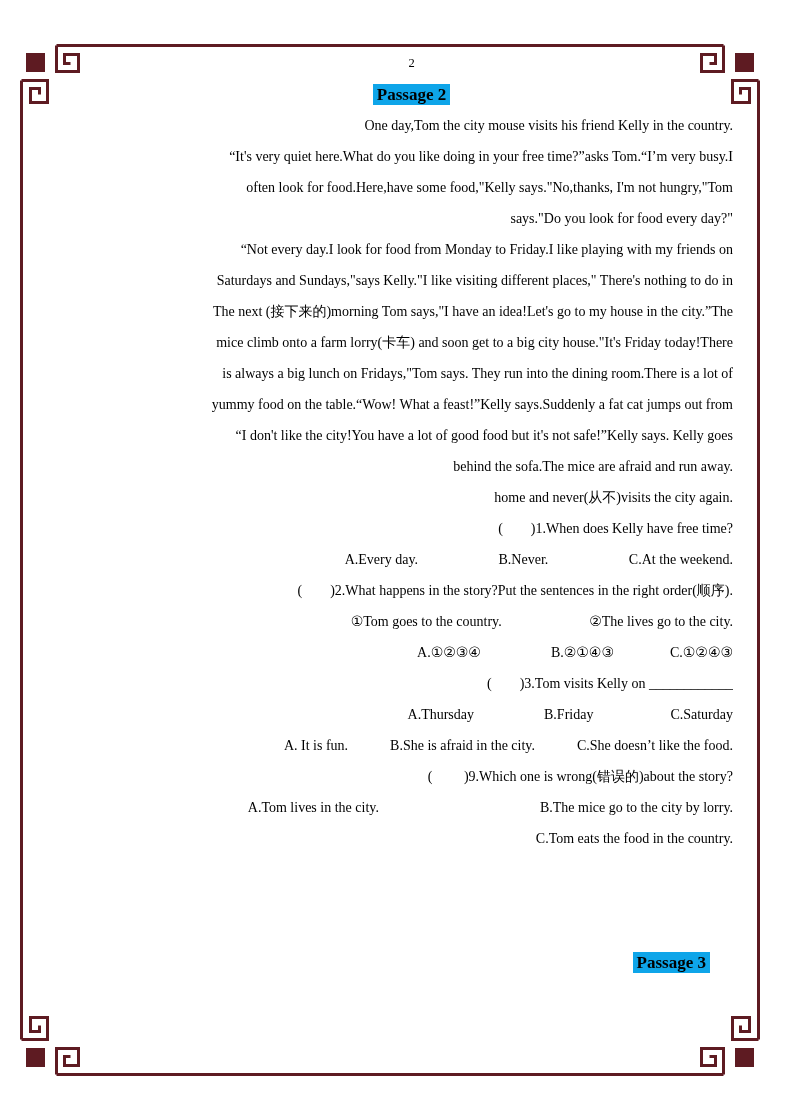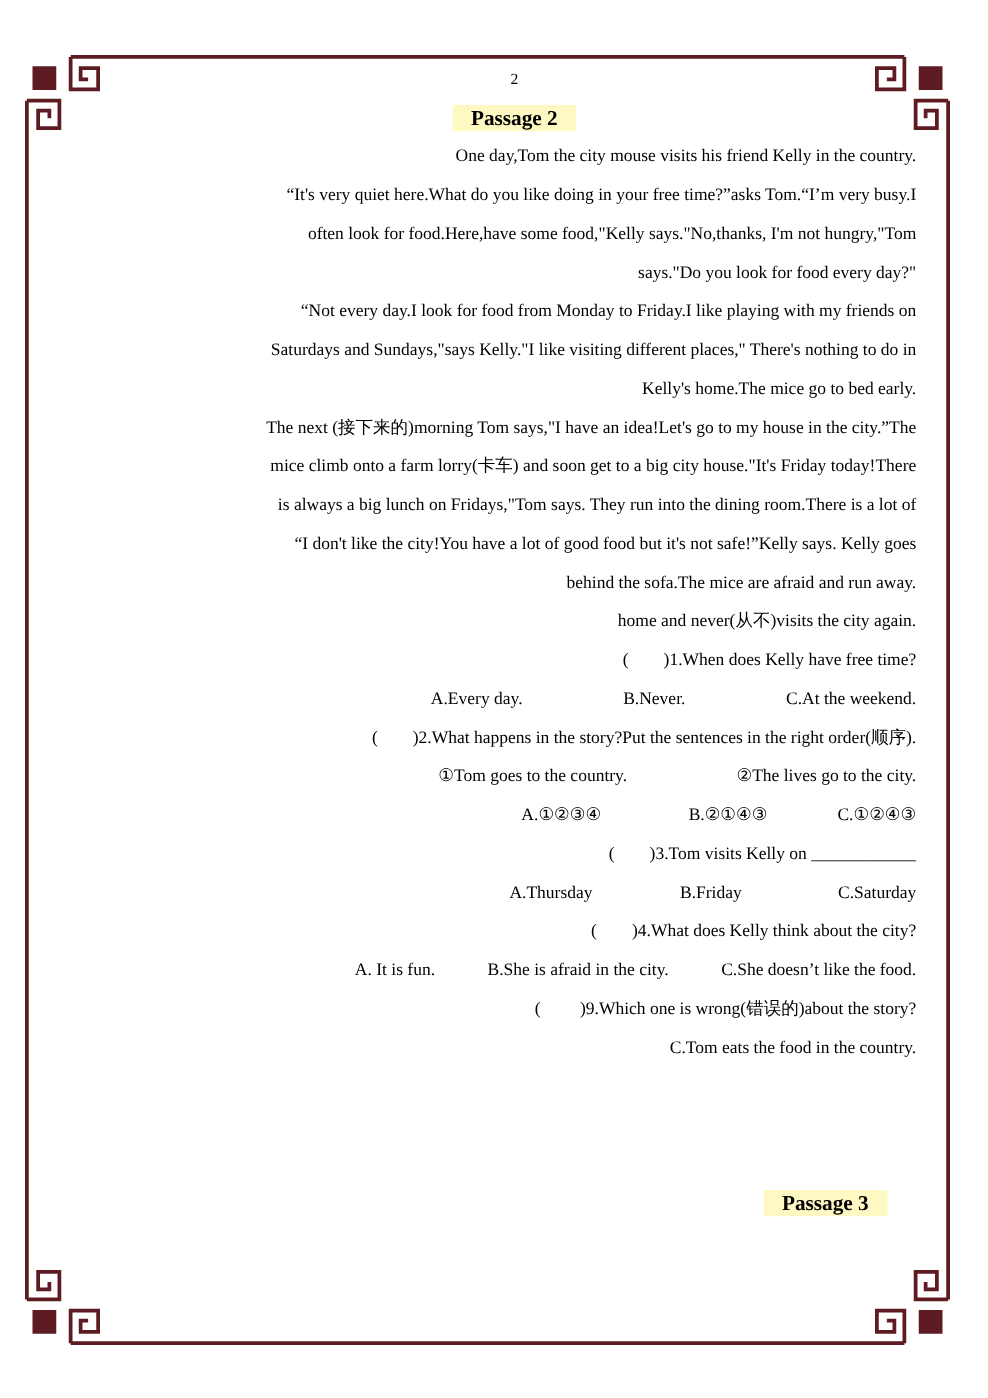--- a/index.html
+++ b/index.html
@@ -15,21 +15,21 @@
   .pagenum{
     position:absolute;left:113px;top:48px;width:597px;height:31px;
     line-height:31px;text-align:center;font-size:12.5px;
   }
   .htitle{
     position:absolute;left:113px;width:597px;height:31px;
     line-height:31px;text-align:center;font-size:17px;font-weight:bold;
   }
   .htitle.p2{top:79px;}
   .htitle.p3{top:947px;text-align:right;}
-  .hl{background:#fef9c3;padding:1px 15px;}
+  .hl{background:#0ea5e9;padding:1px 4px;}
   .doc{
     position:absolute;left:113px;top:110px;width:620px;
     font-size:15.5px;
   }
   .line{
     height:31px;line-height:31px;
     white-space:pre;overflow:hidden;
     font-size:14px;
     text-align:right;
   }
@@ -71,37 +71,37 @@
     <span class="hl">Passage 2</span>
   </div>
 
   <div class="doc">
     <div class="line">One day,Tom the city mouse visits his friend Kelly in the country.</div>
     <div class="line">“It's very quiet here.What do you like doing in your free time?”asks Tom.“I’m very busy.I</div>
     <div class="line">often look for food.Here,have some food,"Kelly says."No,thanks, I'm not hungry,"Tom</div>
     <div class="line">says."Do you look for food every day?"</div>
     <div class="line">“Not every day.I look for food from Monday to Friday.I like playing with my friends on</div>
     <div class="line">Saturdays and Sundays,"says Kelly."I like visiting different places," There's nothing to do in</div>
-    <div class="line">Kelly's home.The mice go to bed early.</div>
     <div class="line">The next (接下来的)morning Tom says,"I have an idea!Let's go to my house in the city.”The</div>
     <div class="line">mice climb onto a farm lorry(卡车) and soon get to a big city house."It's Friday today!There</div>
     <div class="line">is always a big lunch on Fridays,"Tom says. They run into the dining room.There is a lot of</div>
+    <div class="line">yummy food on the table.“Wow! What a feast!”Kelly says.Suddenly a fat cat jumps out from</div>
     <div class="line">“I don't like the city!You have a lot of good food but it's not safe!”Kelly says. Kelly goes</div>
     <div class="line">behind the sofa.The mice are afraid and run away.</div>
     <div class="line">home and never(从不)visits the city again.</div>
     <div class="line">(        )1.When does Kelly have free time?</div>
     <div class="line">A.Every day.                       B.Never.                       C.At the weekend.</div>
     <div class="line">(        )2.What happens in the story?Put the sentences in the right order(顺序).</div>
     <div class="line">①Tom goes to the country.                         ②The lives go to the city.</div>
     <div class="line">A.①②③④                    B.②①④③                C.①②④③</div>
     <div class="line">(        )3.Tom visits Kelly on ____________</div>
     <div class="line">A.Thursday                    B.Friday                      C.Saturday</div>
-    <div class="line">(        )4.What does Kelly think about the city?</div>
     <div class="line">A. It is fun.            B.She is afraid in the city.            C.She doesn’t like the food.</div>
     <div class="line">(         )9.Which one is wrong(错误的)about the story?</div>
+    <div class="line">A.Tom lives in the city.                                              B.The mice go to the city by lorry.</div>
     <div class="line">C.Tom eats the food in the country.</div>
   </div>
 
   <div class="htitle p3">
     <span class="hl">Passage 3</span>
   </div>
 
 </div>
 
 </body></html>

